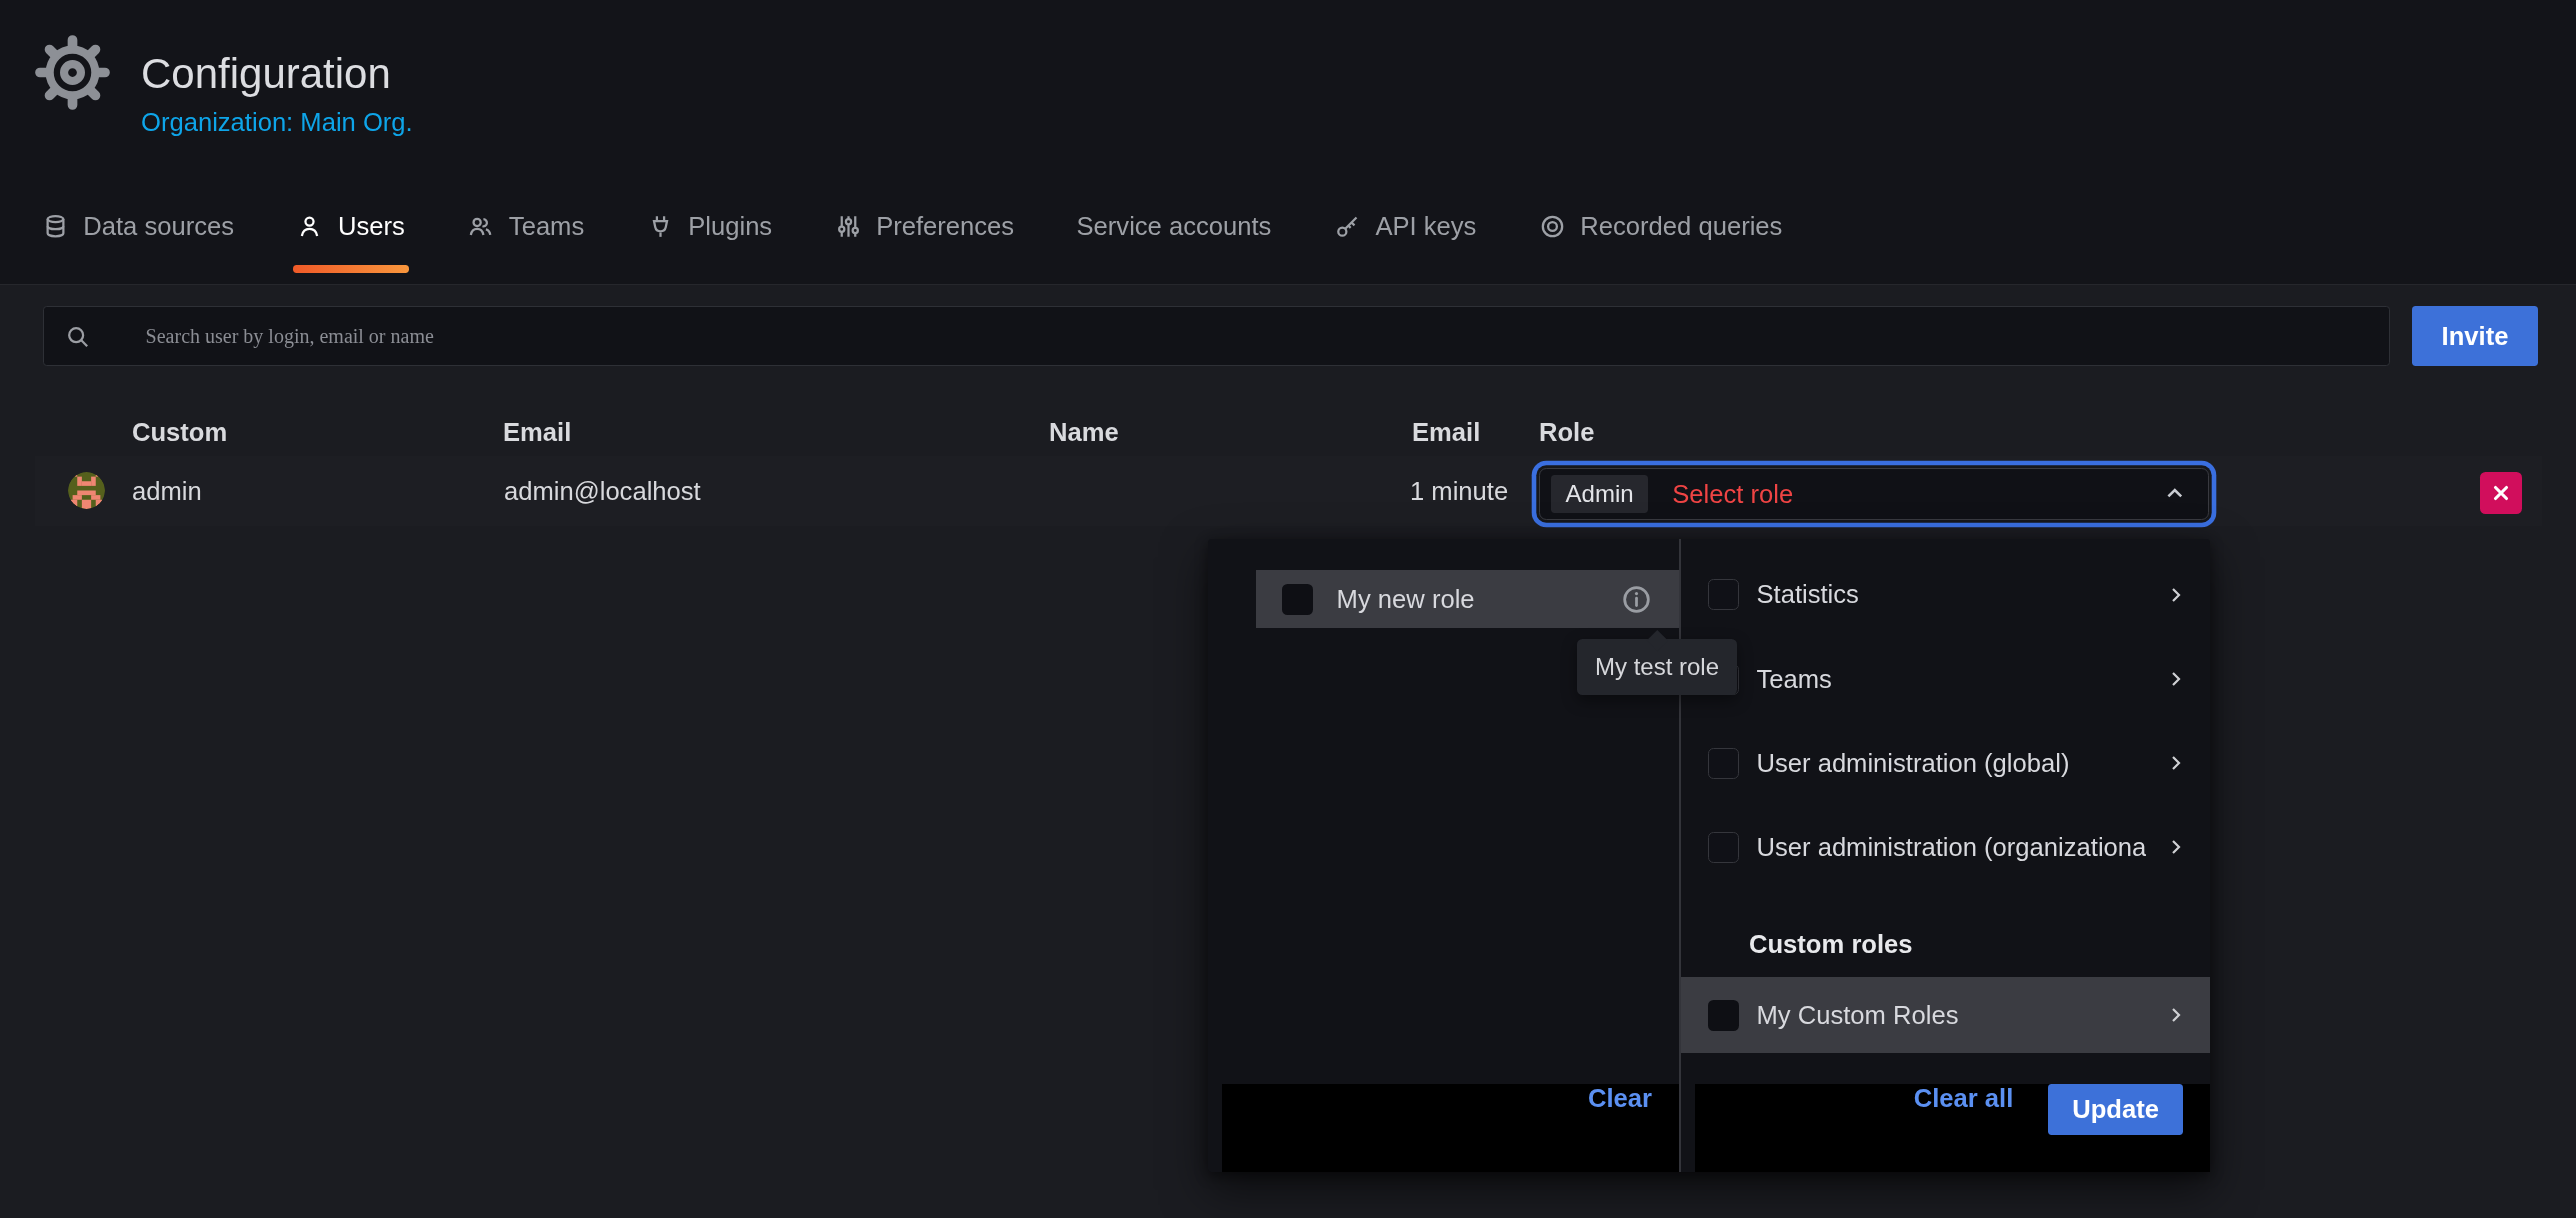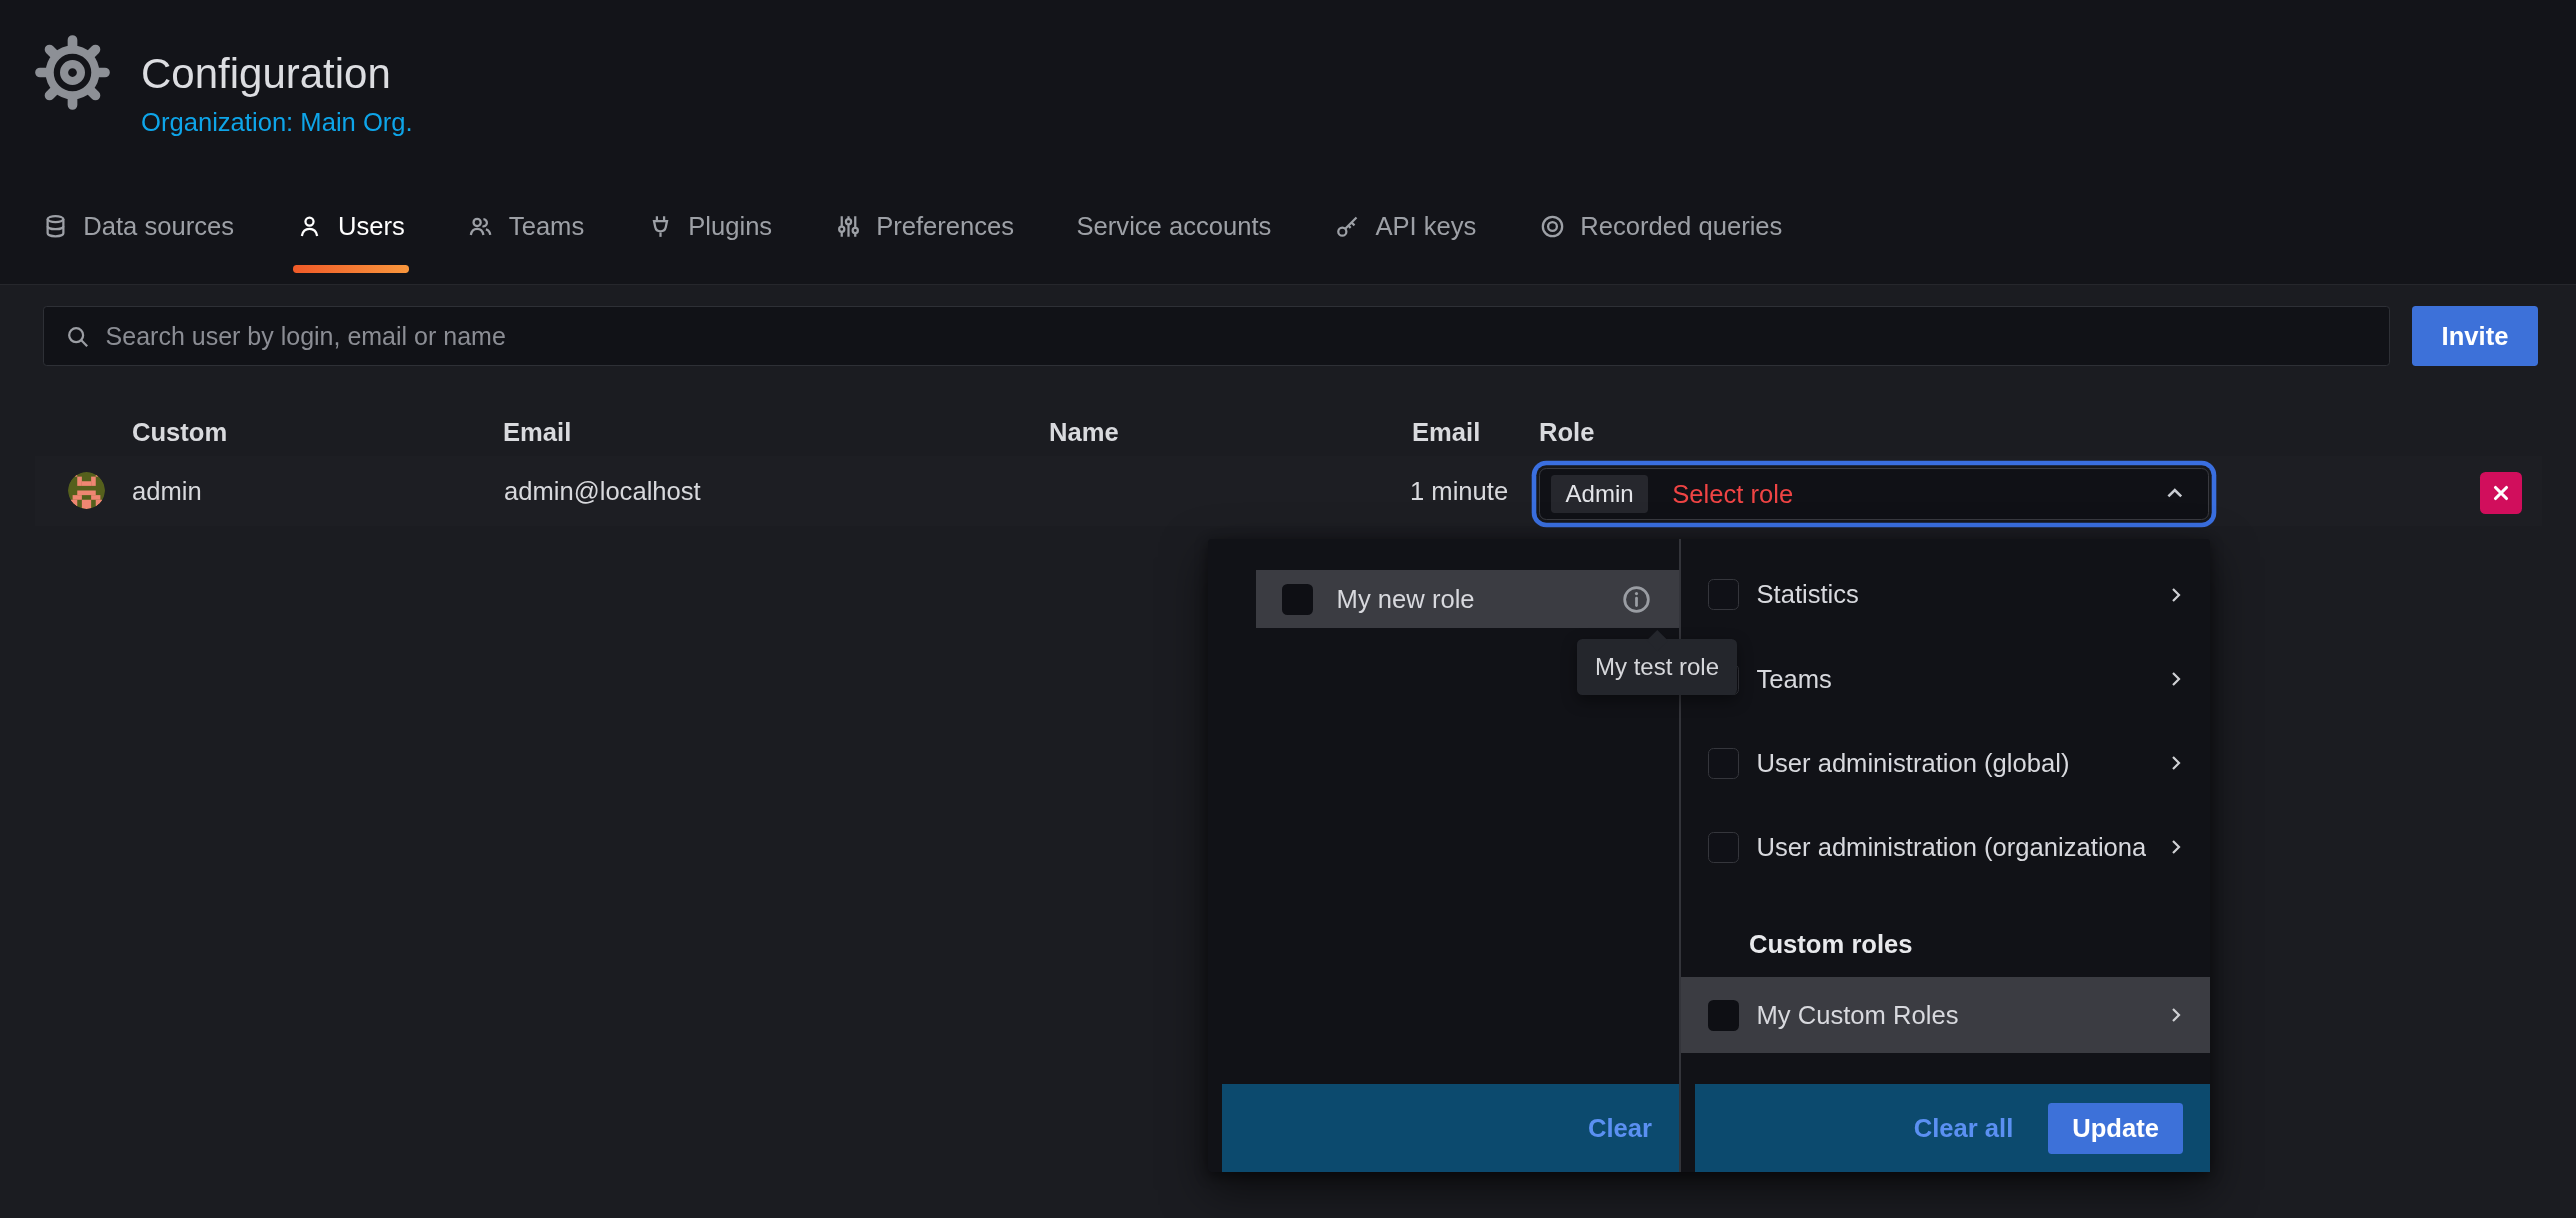--- a/index.html
+++ b/index.html
@@ -23,21 +23,21 @@
   .tab.active { color:#ffffff; font-weight:500; }
   .tab.active::after { content:""; position:absolute; left:0; right:0; bottom:7.3px;
          height:7.3px; border-radius:3.7px;
          background:linear-gradient(90deg,#f05a28,#f9973d); }
 
   
   .search-wrap { position:absolute; left:43px; top:306px; width:2347px; height:60px;
         background:#111217; border:0.9px solid #2e3036; border-radius:3.7px;
         display:flex; align-items:center; gap:14.6px; padding-left:20px; color:#9b9da3; }
   .search-wrap input { flex:1; height:100%; background:transparent; border:none; outline:none;
-        color:#d8d9dd; font-size:25px; font-family:Liberation Sans, sans-serif; }
+        color:#d8d9dd; font-size:20px; font-family:Liberation Serif, serif;margin-left:40px; }
   .search-wrap input::placeholder { color:#8b8d94; }
   .btn-invite { position:absolute; left:2412px; top:306px; width:126px; height:60px;
         background:#3d71d9; color:#fff; font-size:25.6px; font-weight:600; border:none;
         border-radius:3.7px; display:flex; align-items:center; justify-content:center;
         cursor:pointer; font-family:inherit; }
 
   
   .thead span { position:absolute; top:418px; font-size:25.6px; font-weight:600; color:#d9dade; }
   .col-login { left:132px; } .col-email { left:503px; } .col-name { left:1049px; }
   .col-seen { left:1412px; } .col-role { left:1539px; }
@@ -62,22 +62,22 @@
         display:flex; align-items:center; justify-content:center; cursor:pointer; }
 
   
   .dropdown { position:absolute; left:1208px; top:539px; width:1002px; height:633px;
         background:#111217; border-radius:3.7px; z-index:5;
         box-shadow:0 18px 46px rgba(0,0,0,.55), 0 3.7px 12.8px rgba(0,0,0,.45); }
   .dd-left  { position:absolute; left:0; top:0; width:471px; height:100%; }
   .dd-right { position:absolute; left:473px; top:0; right:0; height:100%; }
   .dd-divider { position:absolute; left:471px; top:0; bottom:0; width:1.8px; background:#33343a; z-index:2; }
 
-  .dd-footer { position:absolute; left:14px; right:0; bottom:0; height:88px; background:#0c4a6e;
-        display:flex; align-items:center; justify-content:flex-end; gap:35px; padding:0 27px; }
+  .dd-footer { position:absolute; left:14px; right:0; bottom:0; height:88px; background:#000000;
+        display:flex; justify-content:flex-end; gap:35px; padding:0 27px; }
   .link { font-size:25.6px; font-weight:600; color:#5b90f2; cursor:pointer; white-space:nowrap; }
   .btn-update { height:51px; padding:0 24px; background:#3d71d9; border:none; border-radius:3.7px;
         color:#fff; font-size:25.6px; font-weight:600; display:flex; align-items:center;
         cursor:pointer; font-family:inherit; }
 
   .checkbox { width:31px; height:31px; border-radius:5.5px; flex:none; }
   .checkbox.solid   { background:#0e0f14; }
   .checkbox.outline { background:#101117; border:1.8px solid #35363c; }
 
   .dd-item-left { position:absolute; left:0; right:0; top:31px; height:58px; background:#3b3c42;

